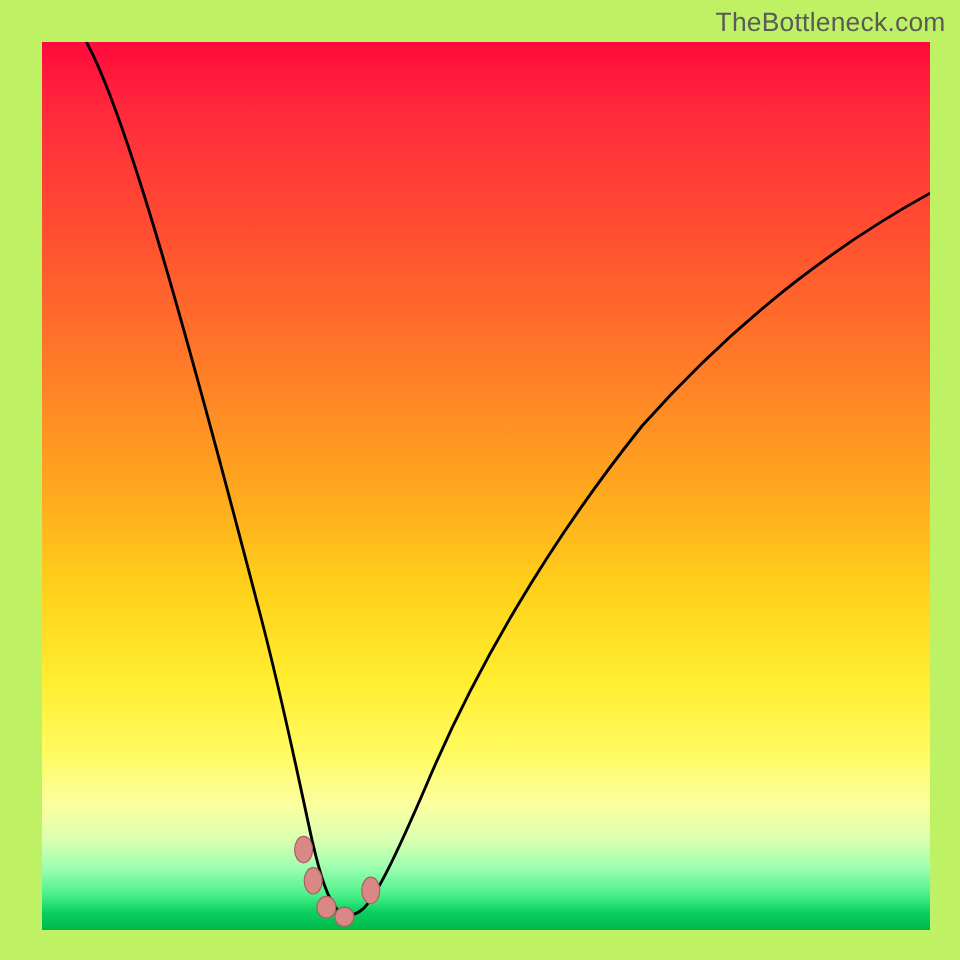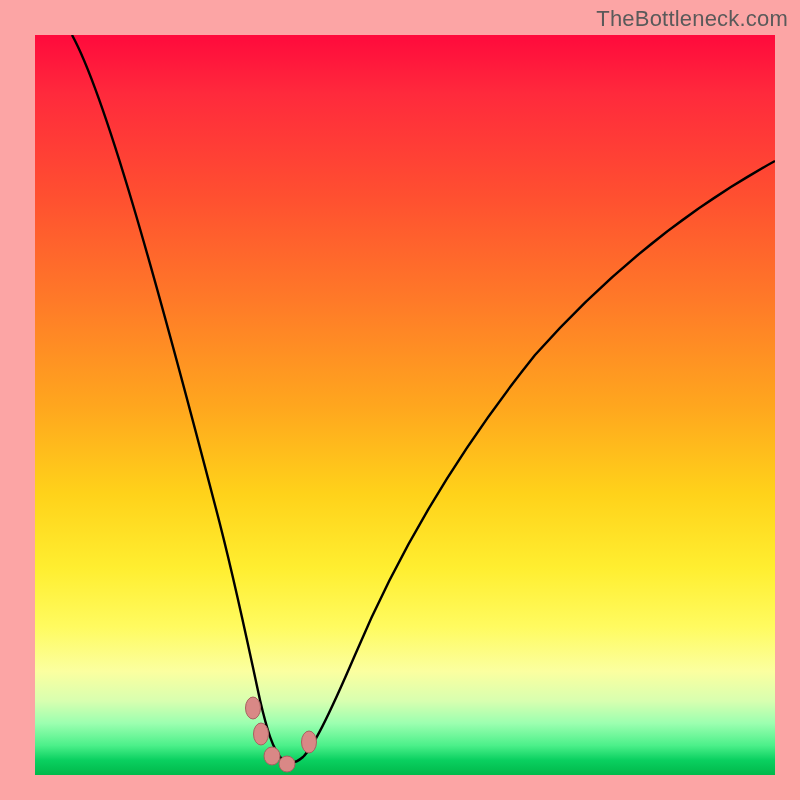--- a/index.html
+++ b/index.html
@@ -8,21 +8,21 @@
     width: 800px;
     height: 800px;
     background: #000;
     overflow: hidden;
     font-family: Arial, Helvetica, sans-serif;
   }
   .frame {
     position: absolute;
     left: 0; top: 0;
     width: 800px; height: 800px;
-    background: #fca5a5;
+    background: #bef264;
   }
   .plot {
     position: absolute;
     left: 35px;
     top: 35px;
     width: 740px;
     height: 740px;
     background: linear-gradient(to bottom,
       #ff0a3c 0%,
       #ff2a3c 8%,

